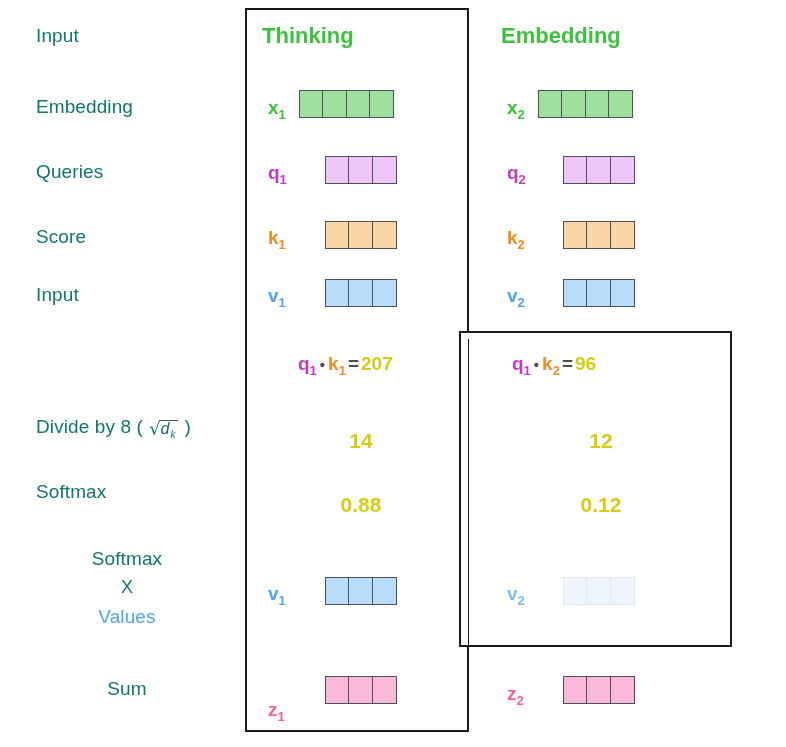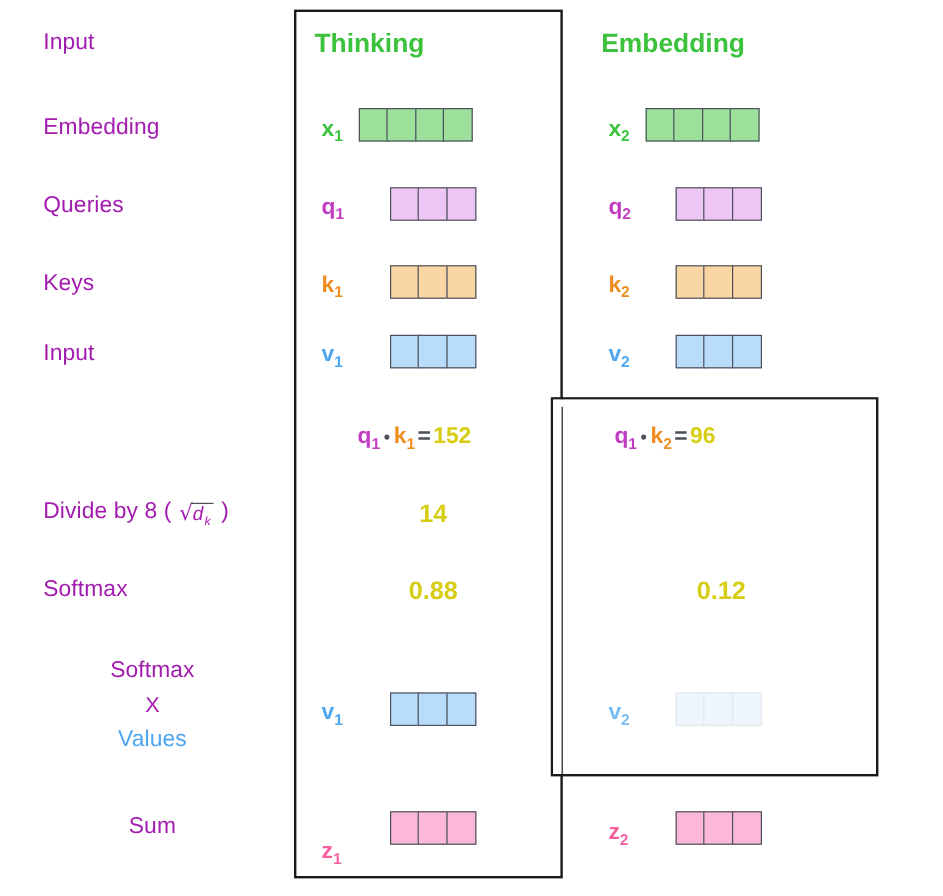--- a/index.html
+++ b/index.html
@@ -35,21 +35,21 @@
     z-index: 2;
   }
   #erase-v-top    { left: 461px; top: 333px;  width: 7px;   height: 312px; }
   #erase-h-right  { left: 467px; top: 333px;  width: 263px; height: 6px;  }
 
   
   .row-label {
     position: absolute;
     left: 36px;
     width: 200px;
-    color: #a21caf;
+    color: #0f766e;
     font-size: 19px;
     font-weight: 400;
     letter-spacing: 0.1px;
     white-space: nowrap;
     z-index: 3;
   }
   .row-label.centered { text-align: center; left: 22px; width: 210px; }
 
   
   .sqrt {
@@ -133,39 +133,40 @@
   .eq  { color: #4a4f58; padding: 0 2px; }
 
   .num {
     position: absolute;
     width: 200px;
     text-align: center;
     font-size: 21px;
     font-weight: bold;
     color: #d6cc12;
     z-index: 3;
+    margin-top: 12px;
   }
 </style>
 </head>
 <body>
 
 <div id="stage">
 
   <div class="outline" id="box-left"></div>
   <div class="outline" id="box-right"></div>
   <div class="erase" id="erase-v-top"></div>
   <div class="erase" id="erase-h-right"></div>
 
   <div class="col-title" id="title-col1">Thinking</div>
   <div class="col-title" id="title-col2">Embedding</div>
 
   <div class="row-label" style="top:25px">Input</div>
   <div class="row-label" style="top:96px">Embedding</div>
   <div class="row-label" style="top:161px">Queries</div>
-  <div class="row-label" style="top:226px">Keys</div>
+  <div class="row-label" style="top:226px">Score</div>
   <div class="row-label" style="top:284px">Input</div>
 
   <div class="row-label" style="top:416px">
     <span>Divide by 8 ( </span><span class="sqrt"><span class="bar"></span><span>d</span><sub>k</sub></span><span> )</span>
   </div>
 
   <div class="row-label" style="top:481px">Softmax</div>
 
   <div class="row-label centered" style="top:548px">Softmax</div>
   <div class="row-label centered" style="top:577px;font-size:18px">X</div>
@@ -241,28 +242,29 @@
   <div class="vlabel" style="left:507px;top:285px;color:#4da6f0">
     <span>v</span><sub>2</sub>
   </div>
   <div class="strip" id="strip-v2" style="left:563px;top:279px">
       <div class="cell" style="background: rgb(185, 220, 251);"></div>
       <div class="cell" style="background: rgb(185, 220, 251);"></div>
       <div class="cell" style="background: rgb(185, 220, 251);"></div>
     </div>
 
   <div class="score-expr" style="left:298px;top:353px">
-    <span style="color:#c23cc2"><span>q</span><sub>1</sub></span><span class="dot">•</span><span style="color:#f08c1e"><span>k</span><sub>1</sub></span><span class="eq">=</span><span style="color:#d6cc12">152</span>
+    <span style="color:#c23cc2"><span>q</span><sub>1</sub></span><span class="dot">•</span><span style="color:#f08c1e"><span>k</span><sub>1</sub></span><span class="eq">=</span><span style="color:#d6cc12">207</span>
   </div>
 
   <div class="score-expr" style="left:512px;top:353px">
     <span style="color:#c23cc2"><span>q</span><sub>1</sub></span><span class="dot">•</span><span style="color:#f08c1e"><span>k</span><sub>2</sub></span><span class="eq">=</span><span style="color:#d6cc12">96</span>
   </div>
 
   <div class="num" style="left:261px;top:417px">14</div>
+  <div class="num" style="left:501px;top:417px">12</div>
 
   <div class="num" style="left:261px;top:481px">0.88</div>
   <div class="num" style="left:501px;top:481px">0.12</div>
 
   <div class="vlabel" style="left:268px;top:583px;color:#4da6f0">
     <span>v</span><sub>1</sub>
   </div>
   <div class="strip" id="strip-wv1" style="left:325px;top:577px">
       <div class="cell" style="background: rgb(185, 220, 251);"></div>
       <div class="cell" style="background: rgb(185, 220, 251);"></div>

